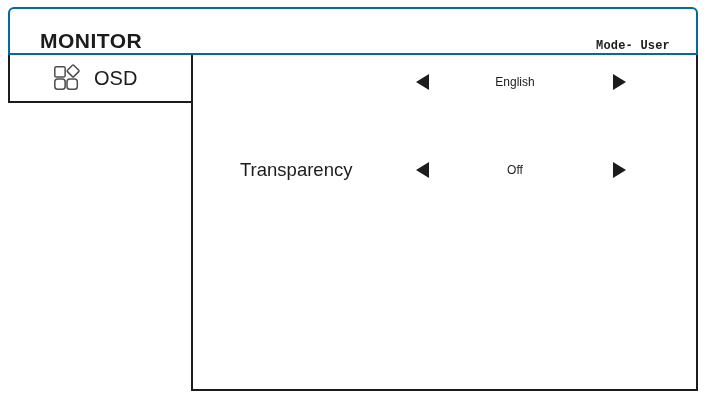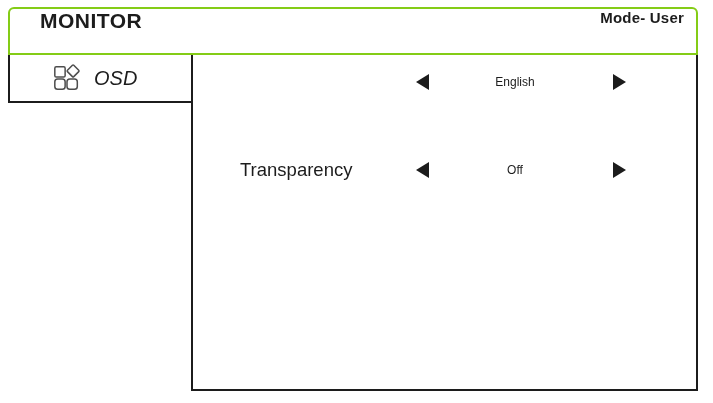--- a/index.html
+++ b/index.html
@@ -8,43 +8,43 @@
     width:713px;height:403px;
     background:#ffffff;
     font-family:"Liberation Sans", sans-serif;
     color:#1c1c1c;
     overflow:hidden;
   }
   
   .header-box{
     position:absolute;left:8px;top:7px;width:690px;height:48px;
     box-sizing:border-box;
-    border:2px solid #84cc16;
+    border:2px solid #0369a1;
     border-radius:6px 6px 0 0;
-    display:flex;align-items:flex-start;justify-content:space-between;
+    display:flex;align-items:flex-end;justify-content:space-between;
   }
   .header-title{
     margin-left:30px;
     font-size:21px;font-weight:700;letter-spacing:.5px;
   }
   .header-mode{
-    margin-right:12px;
-    font-size:15px;font-weight:700;letter-spacing:.2px;
+    margin-right:26px;
+    font-size:12px;font-weight:700;letter-spacing:.2px;font-family:Liberation Mono, monospace;
   }
   
   .sidebar-item{
     position:absolute;left:8px;top:55px;width:185px;height:48px;
     box-sizing:border-box;
     border:2px solid #1c1c1c;border-top:none;
     display:flex;align-items:center;
     background:#ffffff;
     cursor:pointer;
   }
   .sidebar-icon{margin-left:42px;width:30px;height:30px;display:block;}
-  .sidebar-label{margin-left:12px;font-size:20px;font-style:italic;}
+  .sidebar-label{margin-left:12px;font-size:20px;}
   
   .main-panel{
     position:absolute;left:191px;top:55px;width:507px;height:336px;
     box-sizing:border-box;
     border:2px solid #1c1c1c;border-top:none;
     background:#ffffff;
   }
   .row{position:absolute;left:0;right:0;height:28px;}
   .row-1{top:13px;}
   .row-2{top:57px;}

